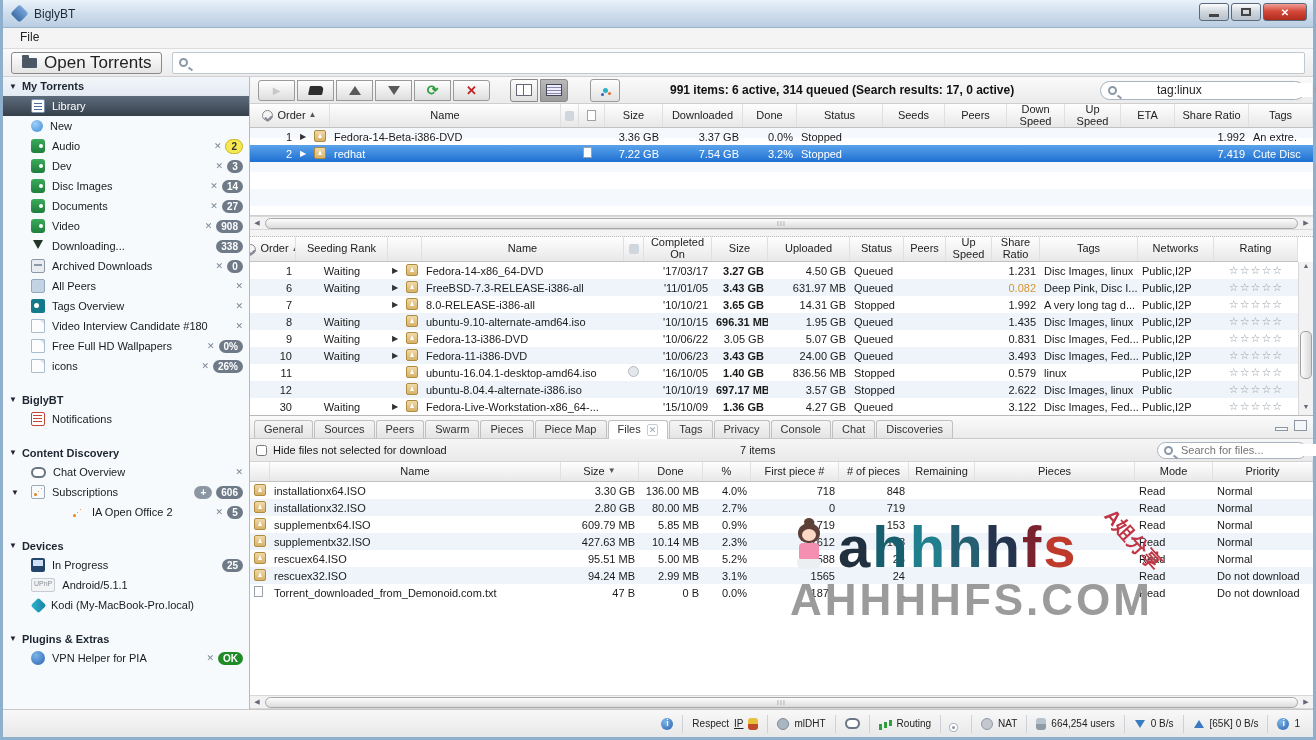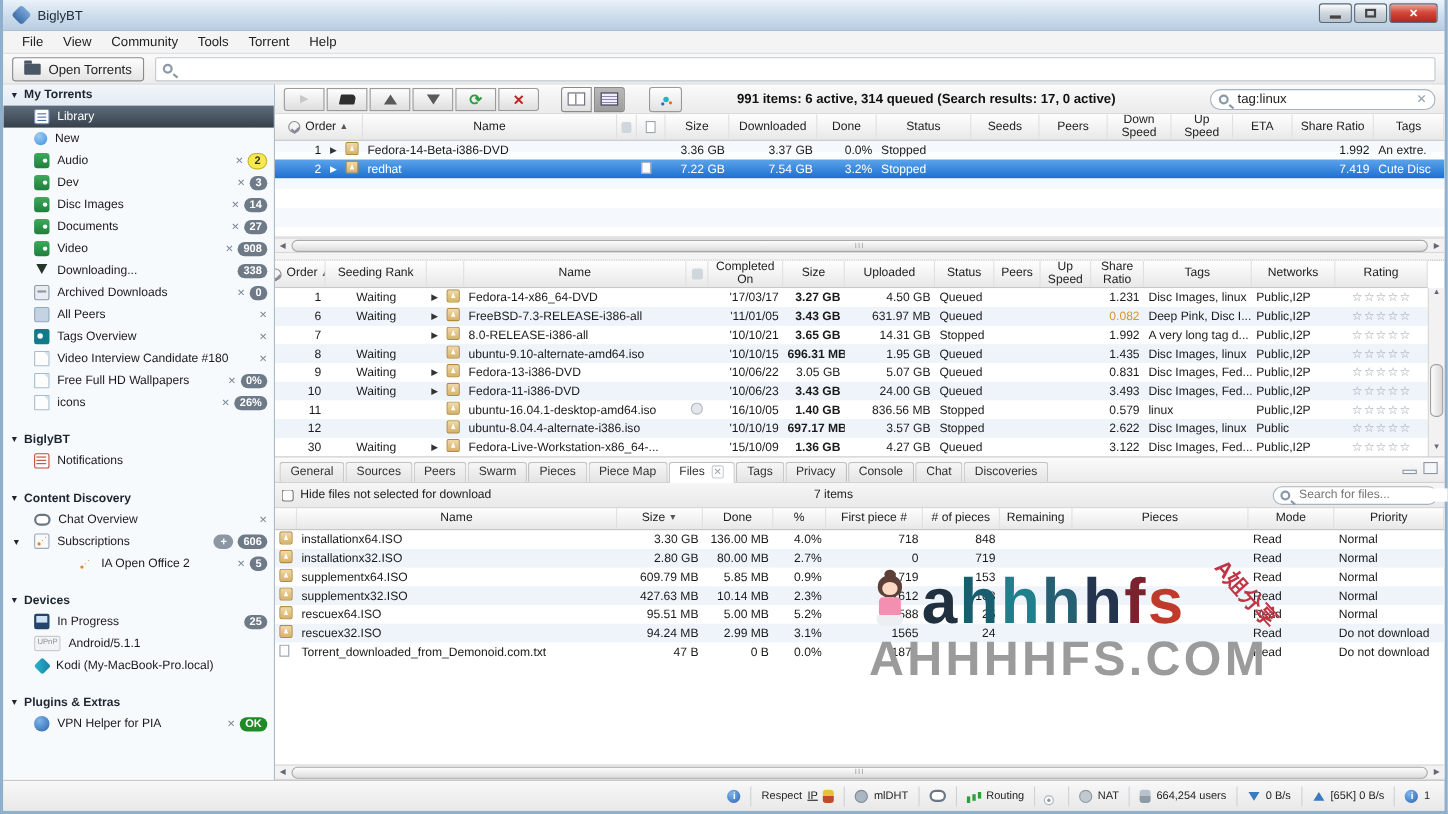--- a/index.html
+++ b/index.html
@@ -11,24 +11,24 @@
   .titlebar { height:28px; background:linear-gradient(#eaf2fa,#cfdeed 50%,#b9cde1); display:flex; align-items:center; padding:0 6px; position:relative; border-bottom:1px solid #9ab4cc;}
   .logo { width:13px; height:13px; background:linear-gradient(#7aa6d8,#3d6ea8); transform:rotate(45deg); border-radius:3px; margin:0 8px 0 4px; }
   .title-text { font-size:12px; color:#1c2a38; }
   .winctrls { position:absolute; right:6px; top:3px; display:flex; }
   .wbtn { width:30px; height:18px; border:1px solid #5a6a7a; border-radius:3px; margin-left:2px; background:linear-gradient(#fdfdfd,#cfd6dd 50%,#b8c2cc); display:flex; align-items:center; justify-content:center; font-size:10px; color:#333; }
   .wbtn.close { width:44px; background:linear-gradient(#f0a098,#d4493a 45%,#b02a1c); color:#fff; font-weight:bold; }
   .wbtn .mini { width:10px; height:3px; background:#444; margin-top:6px;}
   .wbtn .maxi { width:10px; height:8px; border:2px solid #444; }
 
   
-  .menubar { height:21px; background:#f4f4f4; border-bottom:1px solid #dcdcdc; display:flex; align-items:center; padding-left:8px; }
+  .menubar { height:21px; background:#f4f4f4; border-bottom:1px solid #dcdcdc; display:flex; padding-left:8px;flex-direction:column; }
   .menu-item { padding:2px 9px; font-size:12px; color:#222; }
   .toolbar { height:28px; background:linear-gradient(#fafafa,#ececec); display:flex; align-items:center; padding:0 8px; border-bottom:1px solid #d0d0d0;}
-  .open-btn { display:flex; align-items:center; height:22px; padding:0 10px; border:1px solid #8a8a8a; border-radius:3px; background:linear-gradient(#fefefe,#e4e4e4); font-size:12px; color:#222; }
+  .open-btn { display:flex; align-items:center; height:22px; padding:0 10px; border:1px solid #8a8a8a; border-radius:3px; background:linear-gradient(#fefefe,#e4e4e4); font-size:17px; color:#222; }
   .folder-ic { width:15px; height:10px; background:#4a5866; border-radius:1px; position:relative; margin-right:7px; }
   .folder-ic:before { content:""; position:absolute; top:-3px; left:0; width:7px; height:3px; background:#4a5866; border-radius:1px 1px 0 0; }
   .findbox { flex:1; height:22px; margin-left:10px; background:#fff; border:1px solid #c0c8d0; border-radius:2px; display:flex; align-items:center; padding:0 6px; }
   .mag { width:9px; height:9px; border:2px solid #8a98a8; border-radius:50%; position:relative; margin-right:8px; flex:none;}
   .mag:after { content:""; position:absolute; width:5px; height:2px; background:#8a98a8; transform:rotate(40deg); left:7px; top:8px; }
   .findbox input { border:none; outline:none; width:100%; font-size:12px; color:#222; font-family:"Liberation Sans",sans-serif; }
   .findbox input::placeholder { color:#9aa0a8; }
 
   
   .main { flex:1; display:flex; min-height:0; }
@@ -92,21 +92,21 @@
   .vtoggle { width:28px; height:23px; border:1px solid #8a8a8a; display:flex; align-items:center; justify-content:center; background:linear-gradient(#fdfdfd,#e0e0e0);}
   .vtoggle.first { border-radius:3px 0 0 3px; margin-left:18px;}
   .vtoggle.active { background:linear-gradient(#b9b9b9,#9c9c9c); border-radius:0 3px 3px 0;}
   .ic-split { width:16px; height:12px; border:1px solid #667; background:#fff; position:relative;}
   .ic-split:before { content:""; position:absolute; left:6px; top:0; width:1px; height:10px; background:#667;}
   .ic-list { width:16px; height:12px; border:1px solid #445; background:repeating-linear-gradient(#eef 0 2px,#88a 2px 3px);}
   .sparkle-btn { width:30px; height:23px; border:1px solid #9a9a9a; border-radius:3px; margin-left:20px; background:linear-gradient(#fefefe,#e2e2e2); display:flex; align-items:center; justify-content:center; position:relative;}
   .spark { width:5px; height:5px; background:#27b3c4; border-radius:50%; box-shadow:4px 3px 0 -1px #e86a2a, -3px 4px 0 -1px #3a62c0;}
   .summary { margin-left:48px; font-size:12px; font-weight:bold; color:#111; white-space:nowrap;}
   .tagsearch { margin-left:auto; width:205px; height:19px; border:1px solid #a8b4c0; border-radius:10px; background:#fff; display:flex; align-items:center; padding:0 7px; }
-  .tagsearch input { border:none; outline:none; flex:1; font-size:12px; color:#222; font-family:"Liberation Sans",sans-serif;}
+  .tagsearch input { border:none; outline:none; flex:1; font-size:12px; color:#222; font-family:"Liberation Sans",sans-serif;margin-left:32px;}
   .clear-x { color:#98a2ac; font-size:11px; }
 
   
   .thead { display:grid; align-items:center; background:linear-gradient(#fefefe,#e8e8e8); border-bottom:1px solid #c2c2c2; color:#222; }
   .thead > div { padding:1px 4px; text-align:center; line-height:1.05; border-right:1px solid #e0e0e0; height:100%; display:flex; align-items:center; justify-content:center; overflow:hidden;}
   .trow { display:grid; align-items:center; height:17px; }
   .trow > div { padding:0 4px; white-space:nowrap; overflow:hidden; }
   .trow.alt { background:#eef4fa; }
   .trow.sel { background:linear-gradient(#5ba3ea,#1e6fd2); color:#fff; }
   .num { text-align:right; }

